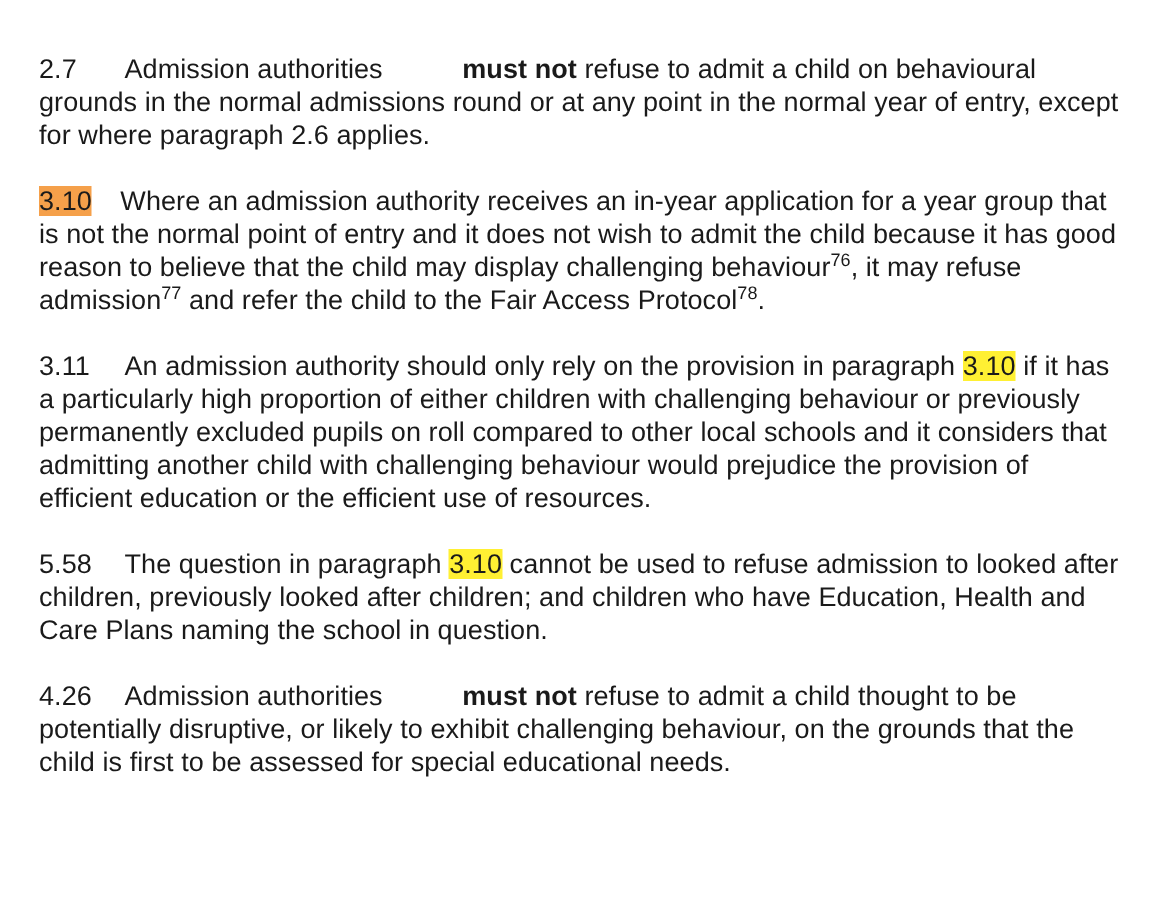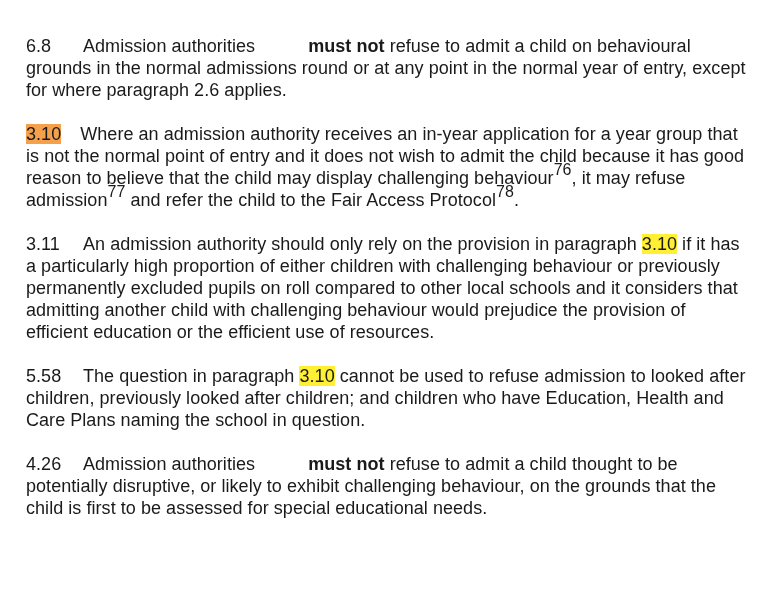--- a/index.html
+++ b/index.html
@@ -38,33 +38,33 @@
       background: #fff033;
     }
     .num-hl {
       display: inline;
     }
     .num-gap {
       display: inline-block;
       width: 19px;
     }
     sup {
-      font-size: 16px;
+      font-size: 12px;
       line-height: 0;
       vertical-align: 0.55em;
     }
     b { font-weight: bold; margin-left: 48px; }
   </style>
 </head>
 <body>
 
 <div class="doc">
 
   <p class="para">
-    <span class="num">6.8</span><span>Admission authorities </span><b>must not</b><span> refuse to admit a child on behavioural grounds in the normal admissions round or at any point in the normal year of entry, except for where paragraph 2.6 applies.</span>
+    <span class="num">2.7</span><span>Admission authorities </span><b>must not</b><span> refuse to admit a child on behavioural grounds in the normal admissions round or at any point in the normal year of entry, except for where paragraph 2.6 applies.</span>
   </p>
 
   <p class="para">
     <span class="num-hl hl-orange">3.10</span><span class="num-gap"></span><span>Where an admission authority receives an in-year application for a year group that is not the normal point of entry and it does not wish to admit the child because it has good reason to believe that the child may display challenging behaviour</span><sup>76</sup><span>, it may refuse admission</span><sup>77</sup><span> and refer the child to the Fair Access Protocol</span><sup>78</sup><span>.</span>
   </p>
 
   <p class="para">
     <span class="num">3.11</span><span>An admission authority should only rely on the provision in paragraph </span><span class="hl-yellow">3.10</span><span> if it has a particularly high proportion of either children with challenging behaviour or previously permanently excluded pupils on roll compared to other local schools and it considers that admitting another child with challenging behaviour would prejudice the provision of efficient education or the efficient use of resources.</span>
   </p>
 

